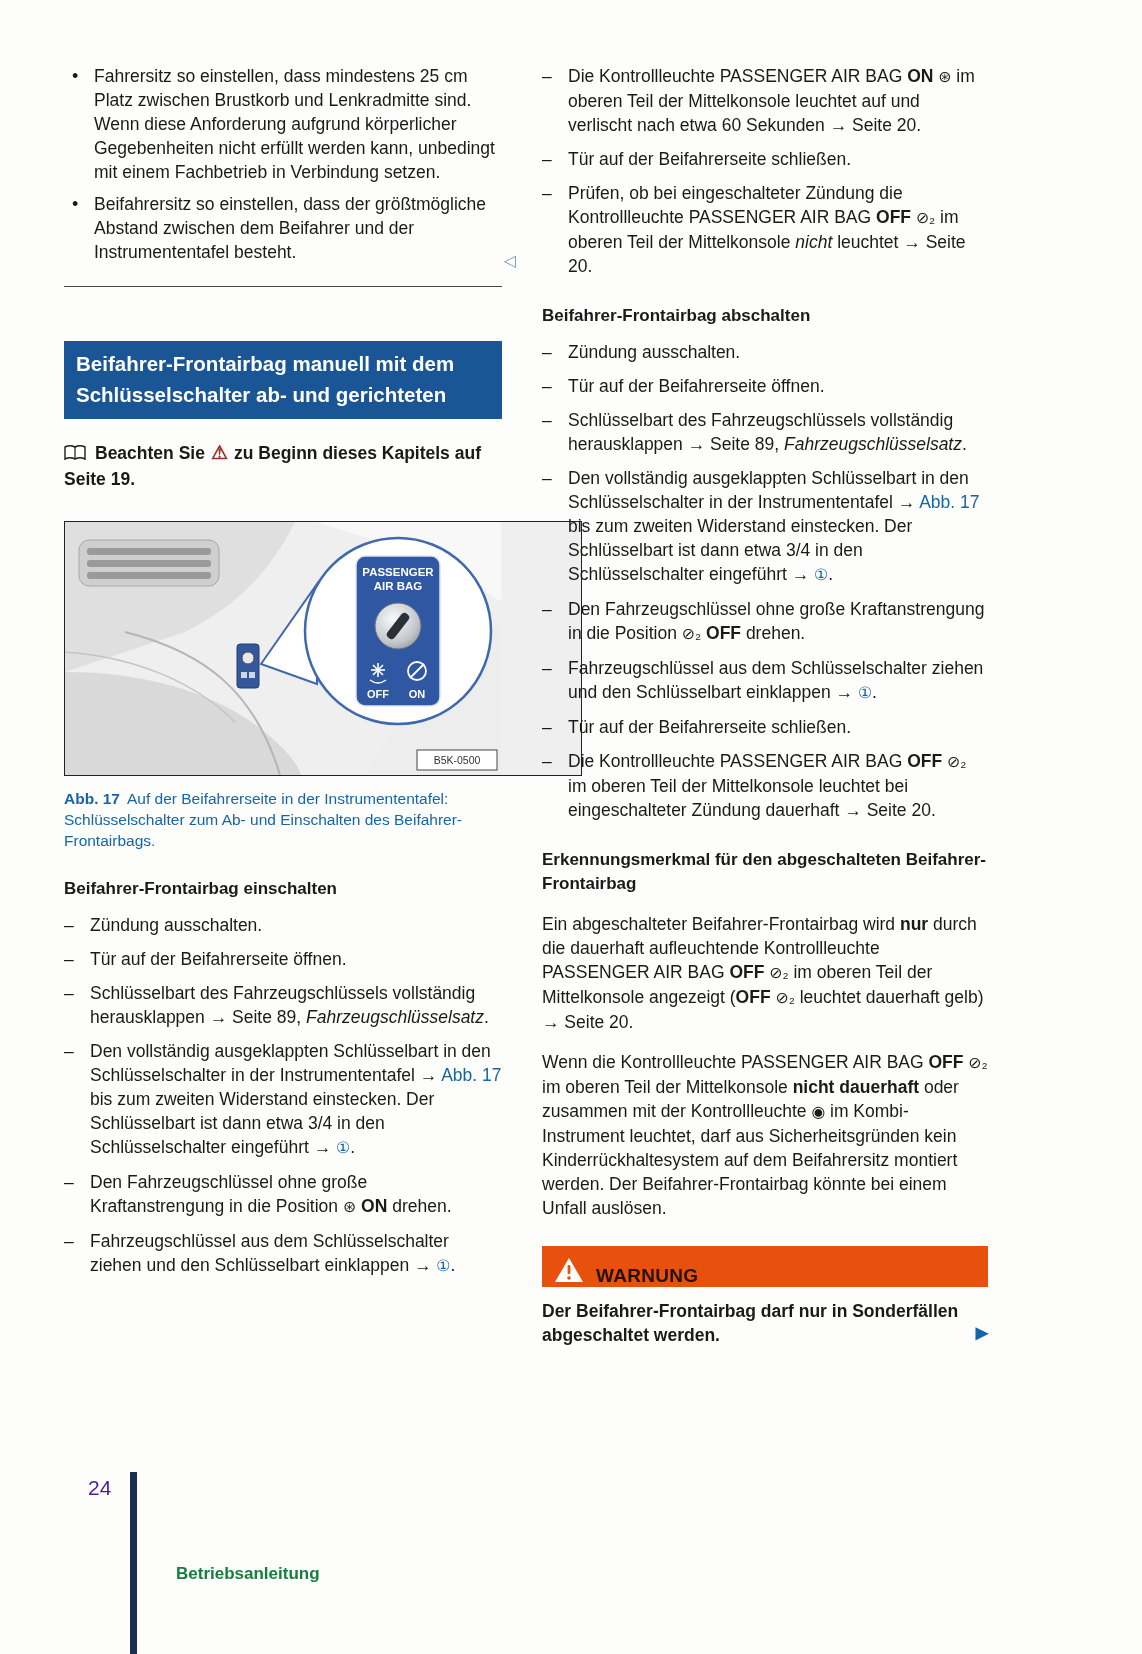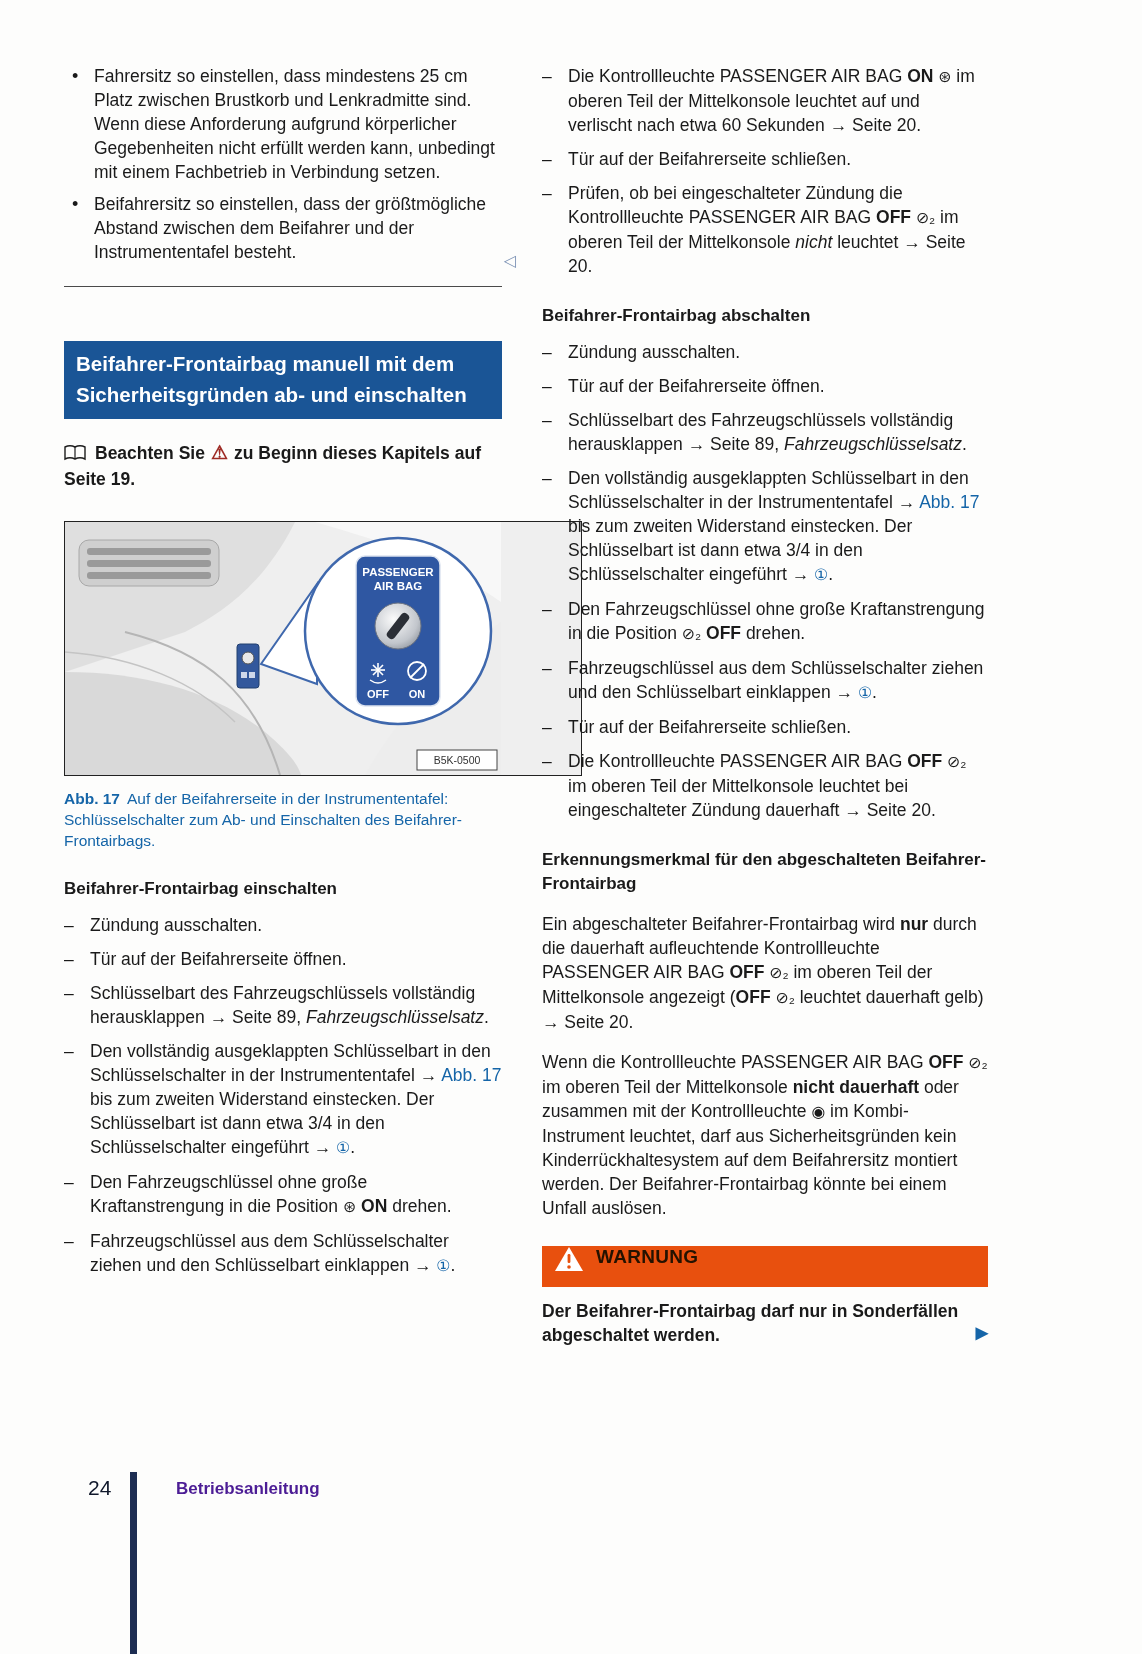--- a/index.html
+++ b/index.html
@@ -44,29 +44,29 @@
   ul.dash li{display:flex;margin-bottom:10px}
   ul.dash .mark{width:26px;flex:none}
   ul.dash .t{flex:1}
 
   .para{margin-top:16px}
   .refc{color:#1565a8}
   .ic{font-size:0.9em}
 
   
   .warnbox{margin-top:26px}
-  .warnbar{background:#e8500e;height:41px;display:flex;align-items:flex-start;gap:12px;padding:0 12px}
+  .warnbar{background:#e8500e;height:41px;display:flex;align-items:flex-end;gap:12px;padding:0 12px}
   .wtitle{font-size:19px;font-weight:bold;color:#241200;letter-spacing:0.3px}
   .wbody{margin-top:12px;font-weight:bold;position:relative;padding-right:22px}
   .cont{position:absolute;right:0;bottom:2px;color:#1565a8;font-size:16px}
 
   
-  .pagenum{position:absolute;left:88px;top:1476px;font-size:21px;color:#0f172a}
+  .pagenum{position:absolute;left:88px;top:1476px;font-size:21px;color:#4c1d95}
   .footbar{position:absolute;left:130px;top:1472px;bottom:0;width:7px;background:#1d2d52}
-  .foottext{position:absolute;left:176px;top:1479px;font-size:17px;font-weight:bold;color:#4c1d95}
+  .foottext{position:absolute;left:176px;top:1564px;font-size:17px;font-weight:bold;color:#15803d}
 </style>
 </head>
 <body>
 
 <div class="page">
   <div class="cols">
 
     <section class="col left">
 
       <ul class="bullets">
@@ -74,21 +74,21 @@
           <span class="mark">•</span>
           <span class="t">Fahrersitz so einstellen, dass mindestens 25 cm Platz zwischen Brustkorb und Lenkradmitte sind. Wenn diese Anforderung aufgrund körperlicher Gegebenheiten nicht erfüllt werden kann, unbedingt mit einem Fachbetrieb in Verbindung setzen.</span>
         </li>
         <li>
           <span class="mark">•</span>
           <span class="t">Beifahrersitz so einstellen, dass der größtmögliche Abstand zwischen dem Beifahrer und der Instrumententafel besteht.</span>
         </li>
         <span class="endmark">◁</span>
       </ul>
 
-      <h2 class="bluebox">Beifahrer-Frontairbag manuell mit dem Sicherheitsgründen ab- und einschalten</h2>
+      <h2 class="bluebox">Beifahrer-Frontairbag manuell mit dem Schlüsselschalter ab- und gerichteten</h2>
 
       <p class="note">
         <span class="book">
           <svg width="22" height="16" viewBox="0 0 22 16">
             <path d="M11 2 C8 0.5 4 0.5 1 2 V14 C4 12.5 8 12.5 11 14 C14 12.5 18 12.5 21 14 V2 C18 0.5 14 0.5 11 2 Z" fill="none" stroke="#1c1c1c" stroke-width="1.4"></path>
             <line x1="11" y1="2" x2="11" y2="14" stroke="#1c1c1c" stroke-width="1.2"></line>
           </svg>
         </span><span>Beachten Sie</span><span class="tri">⚠</span><span>zu Beginn dieses Kapitels auf Seite 19.</span>
       </p>
 

